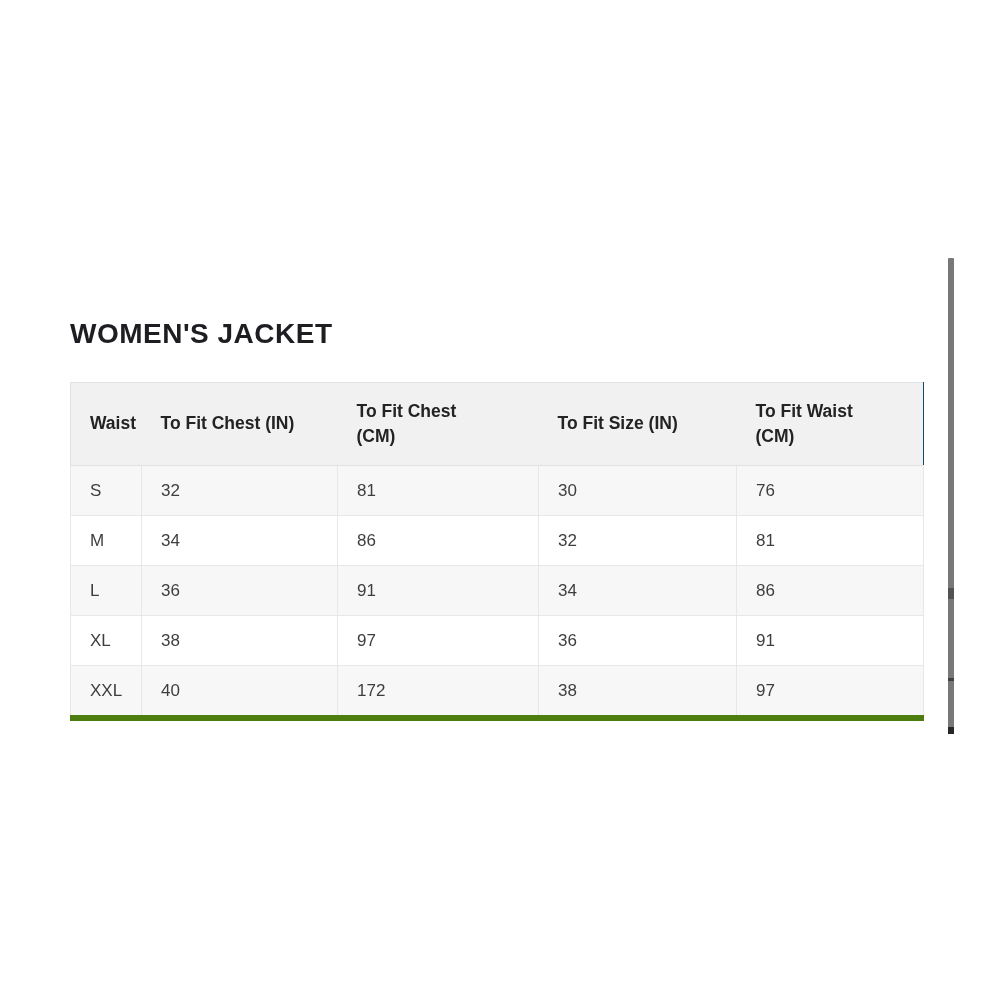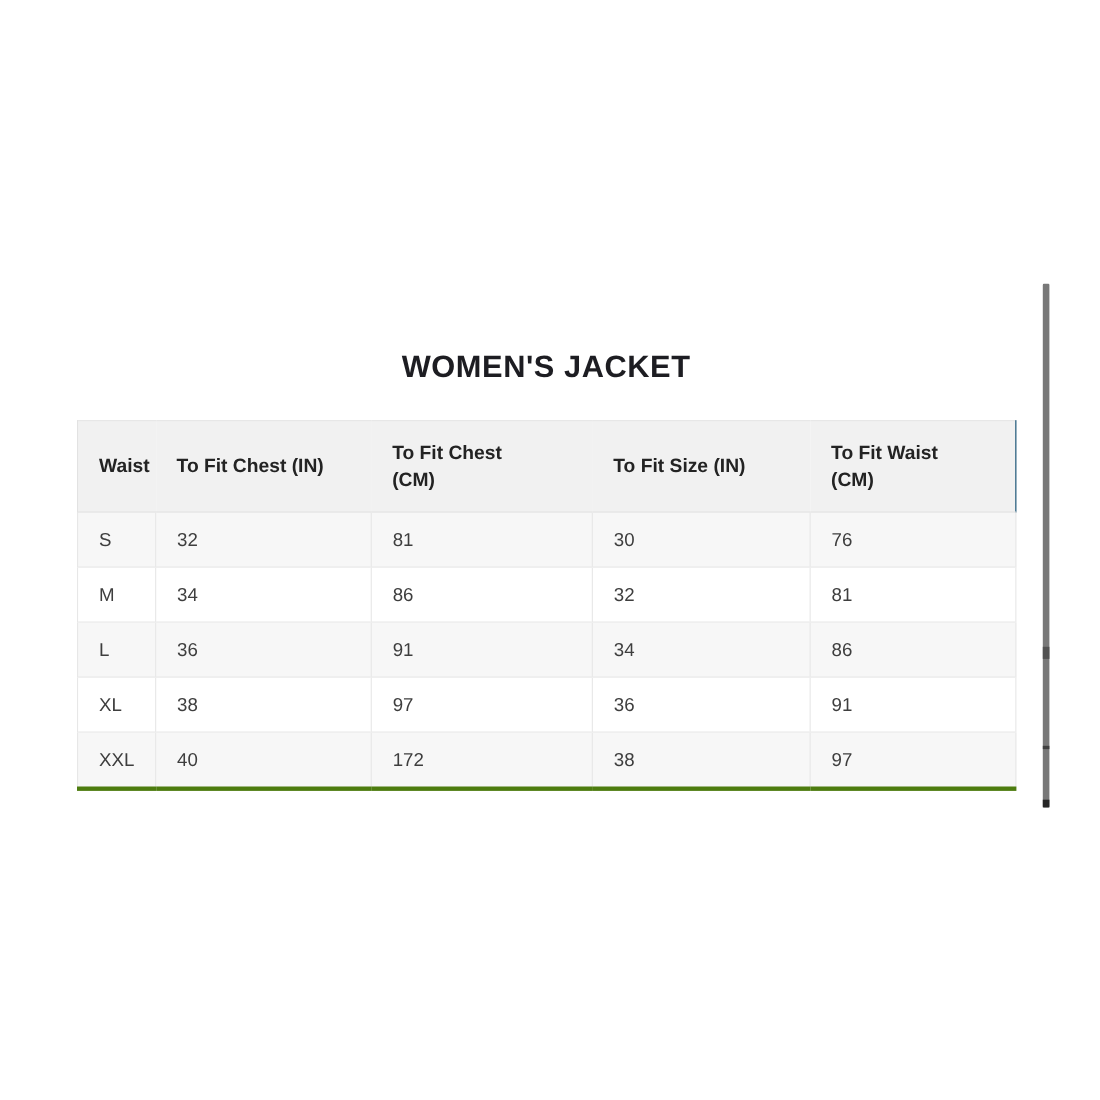--- a/index.html
+++ b/index.html
@@ -14,21 +14,21 @@
     height: 1000px;
     background: #ffffff;
     overflow: hidden;
   }
   
   .page-title {
     position: absolute;
     top: 318px;
     left: 70px;
     width: 853px;
-    text-align: center;
+    text-align: left;
     font-size: 28px;
     font-weight: bold;
     letter-spacing: 0.5px;
     color: #1d1d22;
   }
   
   .chart-wrap {
     position: absolute;
     top: 382px;
     left: 70px;
@@ -69,21 +69,21 @@
   table.size-chart tbody td {
     height: 49px;
     padding: 0 0 0 19px;
     vertical-align: middle;
     border-top: 1px solid #e7e7e7;
     border-right: 1px solid #e7e7e7;
     background: #ffffff;
   }
   table.size-chart tbody tr:first-child td { border-top: none; }
   table.size-chart tbody td:first-child { border-left: 1px solid #e7e7e7; }
-  table.size-chart tbody tr:last-child td { border-bottom: 4px solid #4d7c0f; }
+  table.size-chart tbody tr:last-child td { border-bottom: 6px solid #4d7c0f; }
   table.size-chart tbody tr.stripe td { background: #f7f7f7; }
 
   
   .scrollbar-track {
     position: absolute;
     top: 258px;
     left: 948px;
     width: 6px;
     height: 476px;
   }

